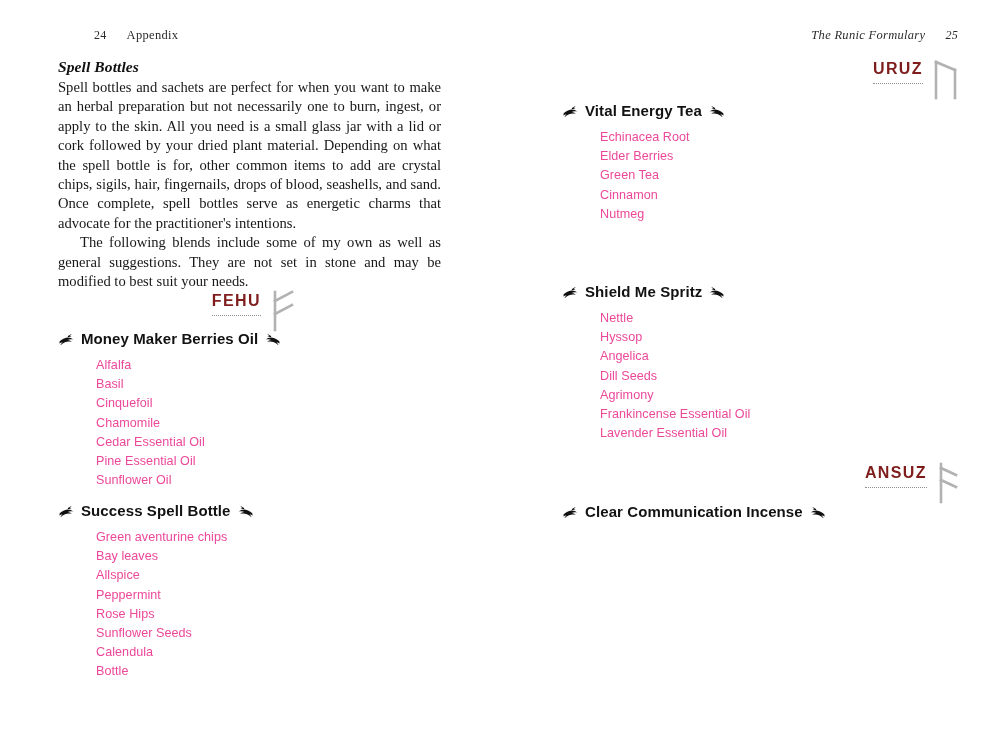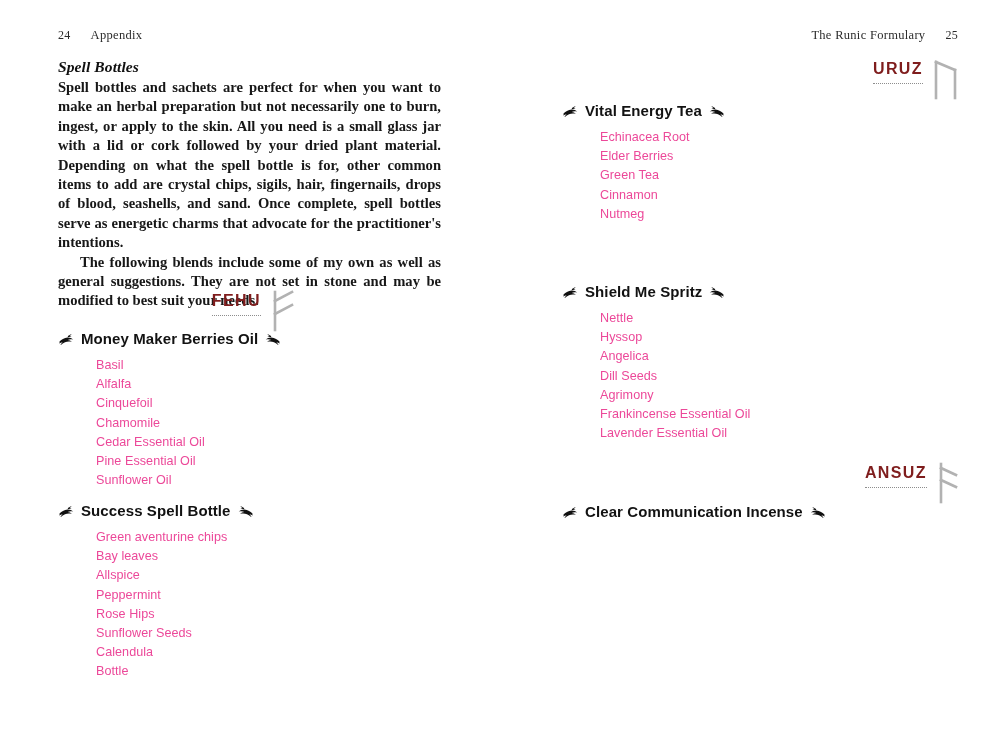--- a/index.html
+++ b/index.html
@@ -33,22 +33,22 @@
   .runhead {
     position: absolute;
     top: 28px;
     font-family: "Liberation Serif", serif;
     font-size: 12.5px;
     color: #2b2b2b;
     letter-spacing: .3px;
     white-space: nowrap;
   }
   .runhead-left  { left: 58px; }
-  .runhead-right { right: 42px; text-align: right; }
-  .runhead .folio { font-size: 12px; color: #2b2b2b; }
+  .runhead-right { right: 42px; text-align: right; font-style: italic; }
+  .runhead .folio { font-size: 12px; color: #2b2b2b; margin-left: 36px; }
   .runhead-left .folio  { margin-right: 20px; }
   .runhead-right .folio { margin-left: 20px; }
 
   
   .prose {
     position: absolute;
     left: 58px;
     top: 58px;
     width: 383px;
   }
@@ -62,21 +62,20 @@
     color: #111;
   }
   .prose p {
     margin: 0;
     font-size: 14.6px;
     line-height: 19.4px;
     text-align: justify;
     text-justify: inter-word;
     color: #171717;
     font-family: "Liberation Serif", serif;
-    font-weight: bold;
   }
   .prose p + p { text-indent: 22px; }
 
   
   .rune-head {
     display: flex;
     align-items: flex-start;
     justify-content: flex-end;
     gap: 9px;
   }
@@ -181,22 +180,22 @@
         </span>
         <span>Money Maker Berries Oil</span>
         <span class="orn orn-right">
           <svg width="17" height="12" viewBox="0 0 17 12" aria-hidden="true">
             <path d="M1.2 9.1c2-2.5 5.2-4.3 8.4-4.5 2.1-.1 4.2.6 5.6 2.1-1.8-.6-3.8-.5-5.5.3 1.6.1 3.1.8 4.2 2-2.2-.7-4.7-.6-6.9.3-2 .8-3.7 2.1-4.9 3.5.5-1.4 1.4-2.6 2.5-3.6-1.2.2-2.4.6-3.4 1.3.1-.5.3-1 .6-1.4z" fill="#111"></path>
             <path d="M9.9 3.3c.9-1.1 2.3-1.9 3.8-2-0.6.7-1.4 1.3-2.3 1.6.8.1 1.6.4 2.2.9-1.3-.3-2.7-.1-3.9.5.1-.4.2-.7.2-1z" fill="#111"></path>
           </svg>
         </span>
       </div>
       <ul class="ingredients">
+        <li>Alfalfa</li>
         <li>Basil</li>
-        <li>Alfalfa</li>
         <li>Cinquefoil</li>
         <li>Chamomile</li>
         <li>Cedar Essential Oil</li>
         <li>Pine Essential Oil</li>
         <li>Sunflower Oil</li>
       </ul>
     </div>
 
     <div id="recipe-success">
       <div class="recipe-title">

